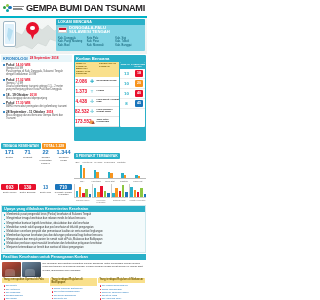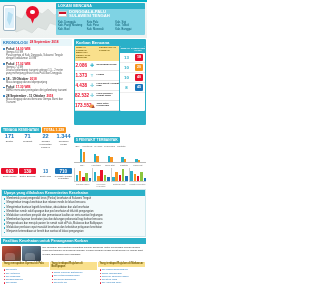--- a/index.html
+++ b/index.html
@@ -237,20 +237,36 @@
   .fcol ul { list-style: none; padding: 1px 1px 0 1.5px; }
   .fcol li { display: flex; gap: 1px; margin-bottom: 0.45px; }
   .fdot { width: 1.2px; height: 1.2px; background: #e8112d; flex-shrink: 0; margin-top: 1px; border-radius: 50%; }
   .fcol li span { font-size: 2.25px; color: #1b75bb; line-height: 1.25; }
 </style>
 </head>
 <body>
 
 <div id="page">
 
+  <div class="header">
+    <div class="logo">
+      <div class="logo-mark">
+        <span class="p1"></span>
+          <span class="p2"></span>
+          <span class="p3"></span>
+          <span class="p4"></span>
+      </div>
+      <div class="logo-text">
+          <i></i>
+          <i></i>
+          <i></i>
+        </div>
+    </div>
+    <div class="header-title">GEMPA BUMI DAN TSUNAMI</div>
+  </div>
   <div class="header-rule"></div>
 
   <div class="mapband">
     <svg class="map-silhouette" viewBox="0 0 66 33">
       <path d="M8 20 L14 12 L20 15 L24 8 L30 12 L34 6 L40 10 L46 5 L52 11 L58 9 L62 16 L56 22 L48 19 L44 26 L36 23 L30 29 L22 25 L14 28 Z" fill="#d8dedc" stroke="#c3cbc8" stroke-width="0.5"></path>
     </svg>
     <div class="phone">
       <div class="phone-screen"></div>
     </div>
     <div class="pin">

